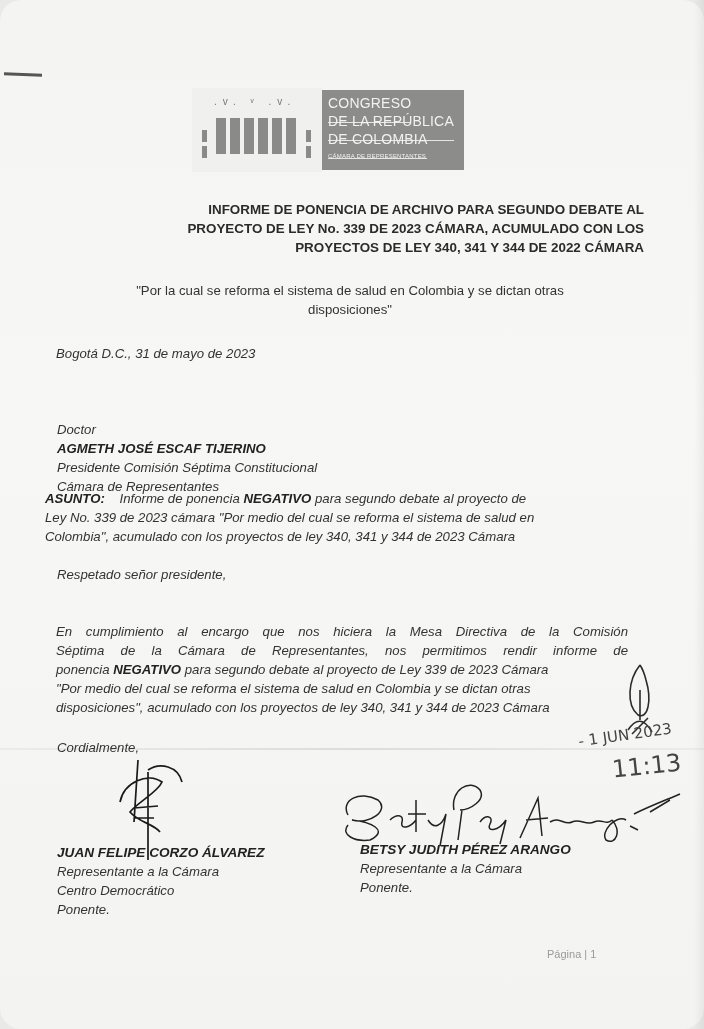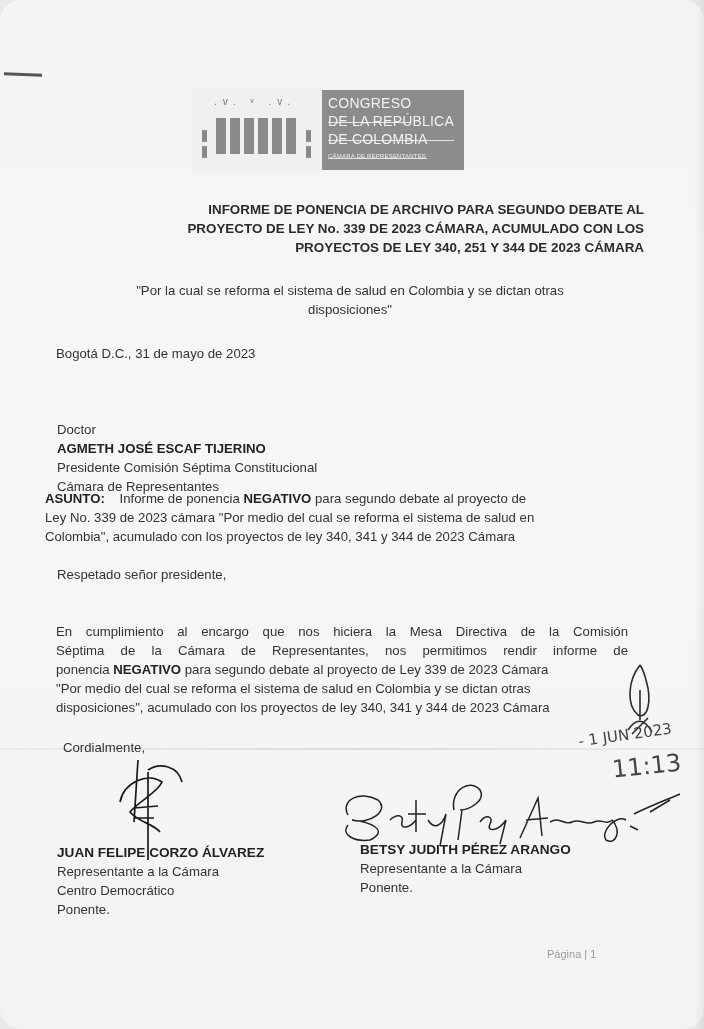--- a/index.html
+++ b/index.html
@@ -38,21 +38,21 @@
   .dots { position:absolute; left:22px; top:8px; font-size:10px; color:#777; letter-spacing:6px; }
 
   .title {
     position:absolute; left:60px; top:200px; width:584px;
     text-align:right; font-weight:bold; font-size:13.4px; line-height:19px; color:#2b2b2b;
   }
   .subtitle {
     position:absolute; left:70px; top:281px; width:560px;
     text-align:center; font-size:13.2px; line-height:19px; color:#333;
   }
-  .text { position:absolute; font-size:13.2px; line-height:19px; color:#333; }
+  .text { position:absolute; font-size:13.2px; line-height:19px; color:#333;font-style:italic; }
   .bold { font-weight:bold; color:#222; }
   .justify { text-align:justify; }
 
   .stamp { position:absolute; font-family:"DejaVu Sans", sans-serif; color:#444; }
   .sig { position:absolute; }
   .pagenum { position:absolute; left:547px; top:948px; font-size:11px; color:#9a9a9a; }
 </style>
 </head>
 <body>
 
@@ -81,21 +81,21 @@
       <div class="logo-line logo-l1">CONGRESO</div>
       <div class="logo-line logo-l2">DE LA REPÚBLICA</div>
       <div class="logo-line logo-l3">DE COLOMBIA</div>
       <div class="logo-l4">CÁMARA DE REPRESENTANTES</div>
     </div>
   </div>
 
   <div class="title">
     <div>INFORME DE PONENCIA DE ARCHIVO PARA SEGUNDO DEBATE AL</div>
     <div>PROYECTO DE LEY No. 339 DE 2023 CÁMARA, ACUMULADO CON LOS</div>
-    <div>PROYECTOS DE LEY 340, 251 Y 344 DE 2023 CÁMARA</div>
+    <div>PROYECTOS DE LEY 340, 341 Y 344 DE 2022 CÁMARA</div>
   </div>
 
   <div class="subtitle">
     <div>"Por la cual se reforma el sistema de salud en Colombia y se dictan otras</div>
     <div>disposiciones"</div>
   </div>
 
   <div class="text" style="left:56px;top:344px">Bogotá D.C., 31 de mayo de 2023</div>
 
   <div class="text" style="left:57px;top:420px">
@@ -127,21 +127,21 @@
       <span>para segundo debate al proyecto de Ley 339 de 2023 Cámara</span>
     </div>
     <div>"Por medio del cual se reforma el sistema de salud en Colombia y se dictan otras</div>
     <div>disposiciones", acumulado con los proyectos de ley 340, 341 y 344 de 2023 Cámara</div>
   </div>
 
   <svg class="sig" style="left:618px;top:660px" width="50" height="80">
     <path d="M22 5 C10 20, 8 45, 20 55 C30 60, 34 40, 28 20 C26 12, 24 8, 22 5 M22 30 L22 60 M10 70 C18 58, 26 58, 34 72 M14 74 L30 58" stroke="#2a2a2a" stroke-width="1.6" fill="none"></path>
   </svg>
 
-  <div class="text" style="left:63px;top:738px">Cordialmente,</div>
+  <div class="text" style="left:57px;top:738px">Cordialmente,</div>
 
   <div class="stamp" style="left:578px;top:726px;font-size:15px;transform:rotate(-8deg)">- 1 JUN 2023</div>
   <div class="stamp" style="left:612px;top:752px;font-size:24px;transform:rotate(-6deg)">11:13</div>
 
   <svg class="sig" style="left:108px;top:752px" width="90" height="110">
     <path d="M30 8 L26 70 M12 50 C16 30, 40 20, 54 30 C50 40, 30 50, 22 60 C30 70, 46 72, 52 80 M26 56 L50 54 M26 66 L46 66 M40 18 C52 10, 70 14, 74 30 M40 20 L40 108" stroke="#1a1a1a" stroke-width="1.7" fill="none"></path>
   </svg>
 
   <svg class="sig" style="left:330px;top:770px" width="360" height="80">
     <path d="M18 45 C10 30, 30 20, 48 30 C60 40, 40 55, 22 50 C40 52, 60 60, 40 70 C25 72, 10 65, 18 55

